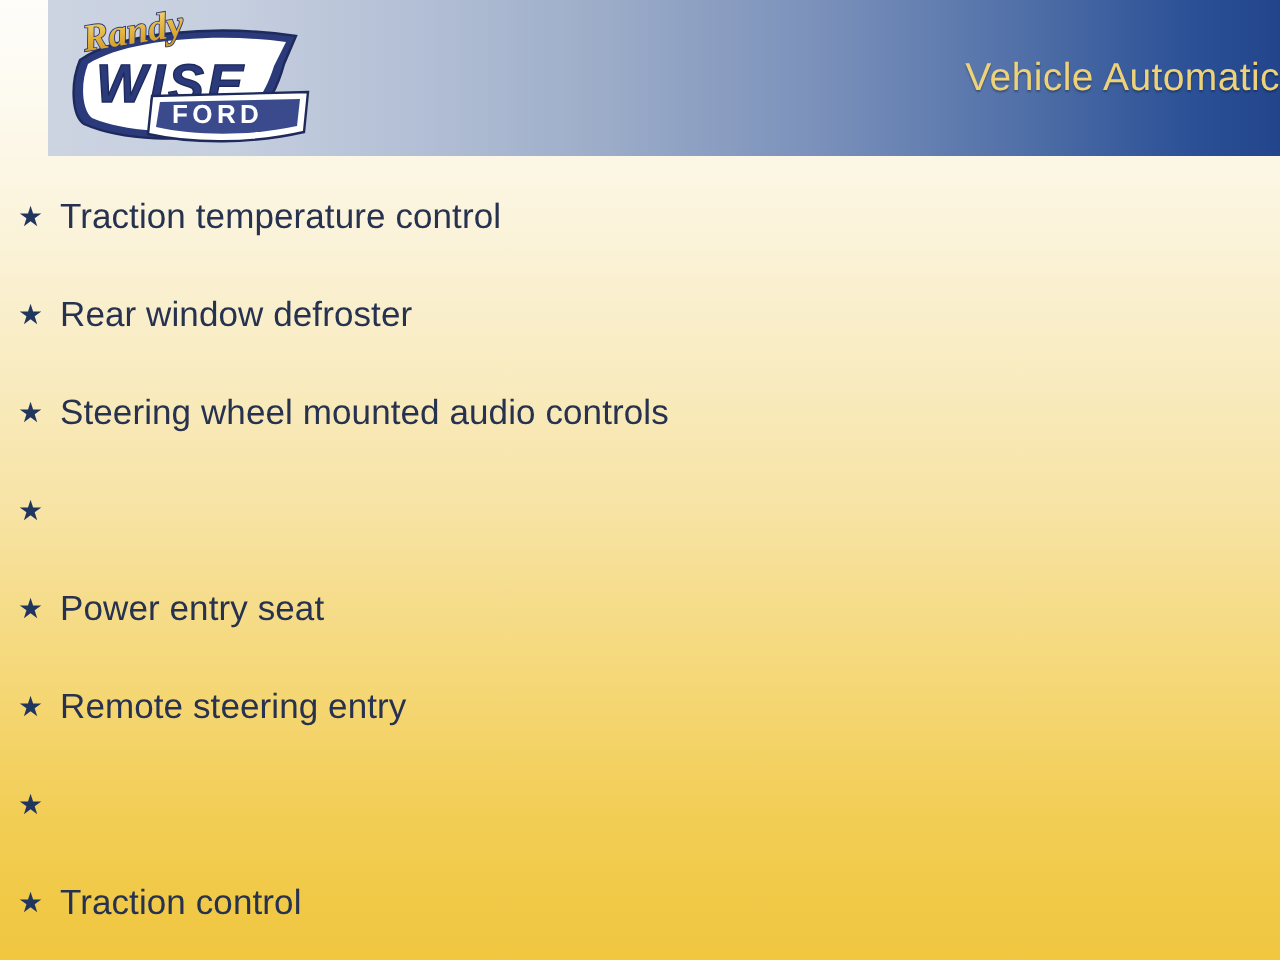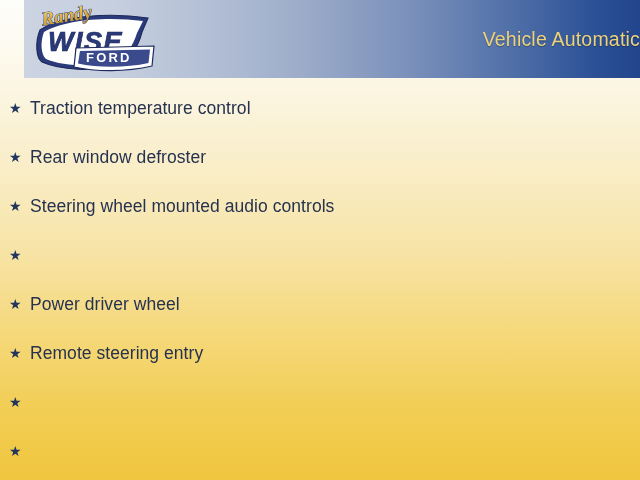--- a/index.html
+++ b/index.html
@@ -156,27 +156,28 @@
     </li>
     <li class="hl-item" style="top:115px">
       <span class="hl-star">★</span>
       <span class="hl-label">Steering wheel mounted audio controls</span>
     </li>
     <li class="hl-item" style="top:164px">
       <span class="hl-star">★</span>
     </li>
     <li class="hl-item" style="top:213px">
       <span class="hl-star">★</span>
-      <span class="hl-label">Power driver wheel</span>
+      <span class="hl-label">Power entry seat</span>
     </li>
     <li class="hl-item" style="top:262px">
       <span class="hl-star">★</span>
       <span class="hl-label">Remote steering entry</span>
     </li>
     <li class="hl-item" style="top:311px">
       <span class="hl-star">★</span>
     </li>
     <li class="hl-item" style="top:360px">
       <span class="hl-star">★</span>
+      <span class="hl-label">Traction control</span>
     </li>
   </ul>
 
 </div>
 
 </body></html>

